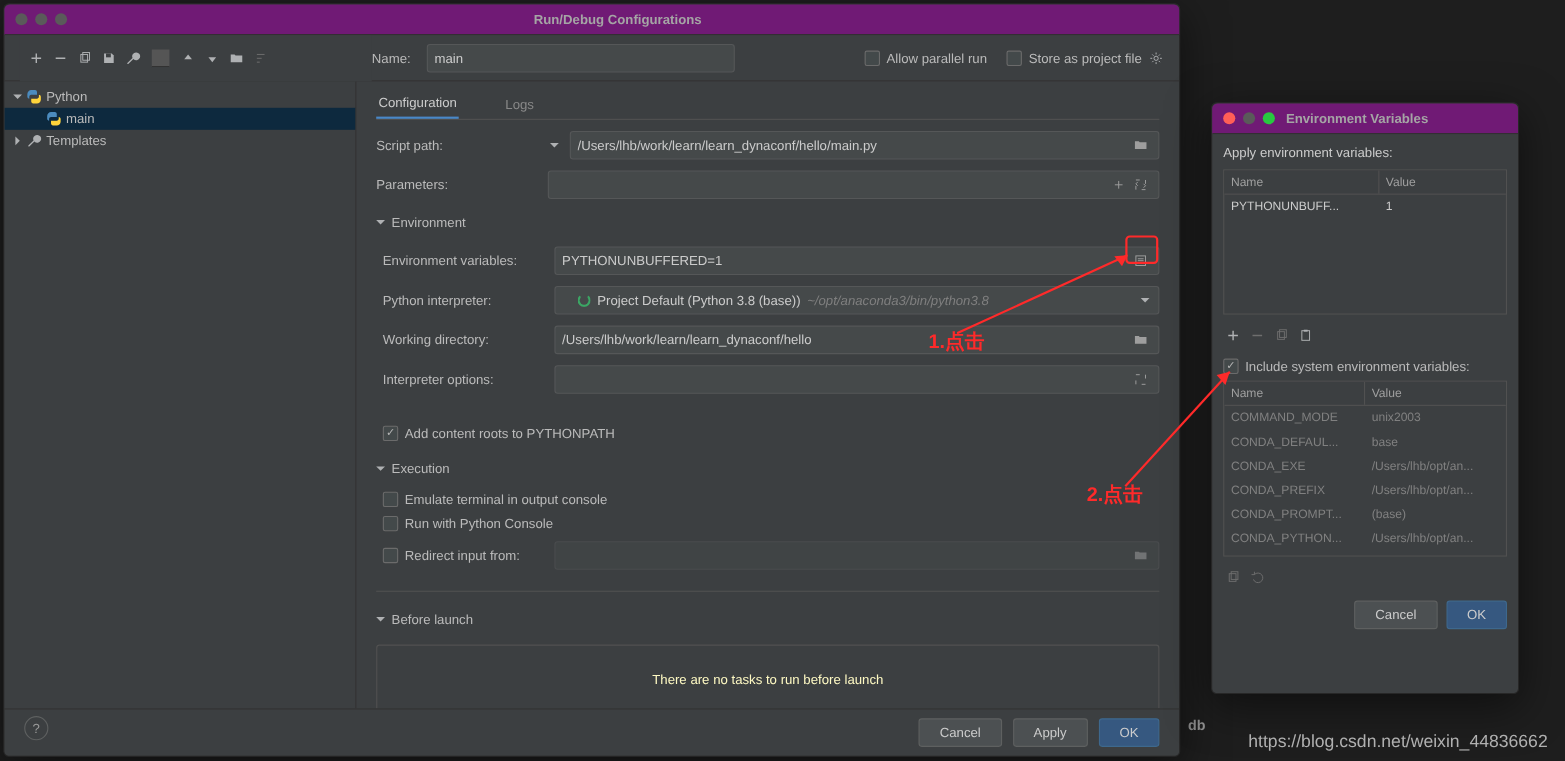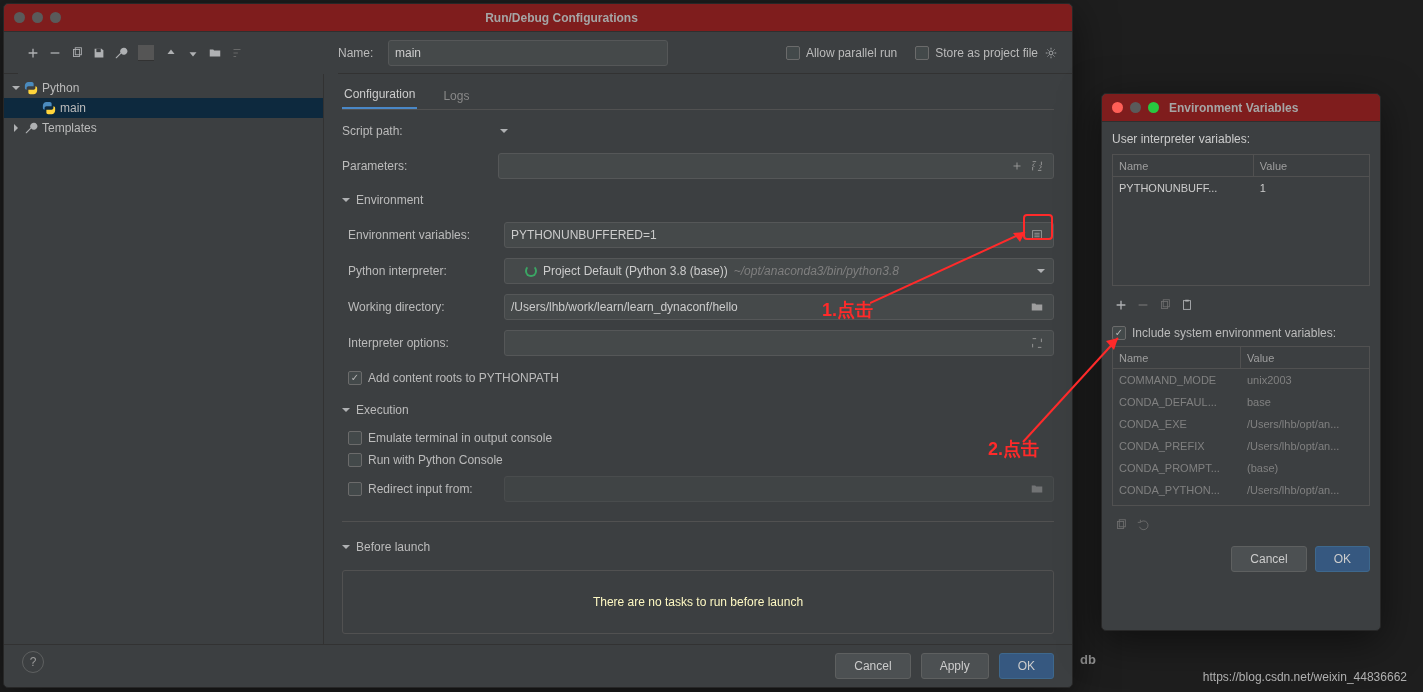--- a/index.html
+++ b/index.html
@@ -15,21 +15,21 @@
   --sel:#0d293e;
   --blue:#365880;
   --blue-btn:#365880;
   --blue-bright:#4a88c7;
   --checkbox:#6f7375;
   --red-ann:#ff2a2a;
 }
 *{margin:0;padding:0;box-sizing:border-box;font-family:-apple-system,BlinkMacSystemFont,"Segoe UI",sans-serif;}
 body{background:var(--bg-dark);color:var(--text);font-size:12px;width:1423px;height:692px;position:relative;overflow:hidden;}
 .win{position:absolute;background:var(--bg-panel);border:1px solid #272727;border-radius:5px;display:flex;flex-direction:column;box-shadow:0 10px 40px rgba(0,0,0,.5);}
-.titlebar{height:28px;display:flex;align-items:center;padding:0 10px;background:#7f1d1d;border-bottom:1px solid #2f2f2f;border-radius:5px 5px 0 0;}
+.titlebar{height:28px;display:flex;align-items:center;padding:0 10px;background:#701a75;border-bottom:1px solid #2f2f2f;border-radius:5px 5px 0 0;}
 .tl{display:flex;gap:7px;}
 .tlc{width:11px;height:11px;border-radius:50%;}
 .tlc.close{background:#5a5a5a;} .tlc.min{background:#5a5a5a;} .tlc.max{background:#5a5a5a;}
 .tlc.close.c{background:#ff5f57;} .tlc.min.c{background:#5a5a5a;} .tlc.max.c{background:#28c840;}
 .titlebar .title{flex:1;text-align:center;color:#a5a5a5;font-weight:600;font-size:12px;}
 
 #main-dialog{left:3px;top:3px;width:1070px;height:685px;}
 .md-body{flex:1;display:flex;overflow:hidden;}
 .sidebar{width:320px;border-right:1px solid #323232;display:flex;flex-direction:column;background:#3c3f41;}
 .toolbar{height:28px;display:flex;align-items:center;gap:8px;padding:0 8px;border-bottom:1px solid #323232;}
@@ -47,21 +47,21 @@
 .wrench{width:14px;height:14px;}
 .config{flex:1;display:flex;flex-direction:column;padding:12px 18px 10px 18px;gap:10px;overflow:hidden;}
 .row{display:flex;align-items:center;height:28px;}
 .lbl{width:156px;color:var(--text);}
 .inp{flex:1;background:var(--bg-input);border:1px solid var(--border);border-radius:3px;height:26px;display:flex;align-items:center;padding:0 6px;color:var(--text-light);position:relative;}
 .inp input{background:transparent;border:none;color:var(--text-light);font-size:12px;flex:1;outline:none;}
 .inp .inbtn{width:20px;display:flex;justify-content:center;color:#9e9e9e;}
 .chk{display:flex;align-items:center;gap:6px;}
 .cb{width:14px;height:14px;border:1px solid #6b6b6b;border-radius:2px;background:#43494a;display:flex;align-items:center;justify-content:center;position:relative;}
 .cb.ck::after{content:"✓";color:#b6b6b6;font-size:10px;line-height:10px;}
-.tabs{display:flex;gap:24px;border-bottom:1px solid #515151;height:28px;align-items:flex-end;}
+.tabs{display:flex;gap:40px;border-bottom:1px solid #515151;height:28px;align-items:flex-end;}
 .tab{padding:0 2px 6px 2px;color:var(--text-dim);}
 .tab.active{color:var(--text-light);border-bottom:2px solid #4a88c7;}
 .sect{display:flex;align-items:center;gap:6px;color:var(--text);margin-top:4px;}
 .sect .twisty.down{border-top-color:#afb1b3;}
 .inner{padding:4px 0 4px 6px;display:flex;flex-direction:column;gap:8px;}
 .sel-field{flex:1;background:var(--bg-input);border:1px solid var(--border);border-radius:3px;height:26px;display:flex;align-items:center;padding:0 20px;color:var(--text-light);position:relative;}
 .sel-field .caret{position:absolute;right:8px;top:10px;border:4px solid transparent;border-top-color:#afb1b3;}
 .spin{width:12px;height:12px;border:2px solid #3ba664;border-top-color:transparent;border-radius:50%;margin-right:6px;display:inline-block;}
 .hint{color:#7f7f7f;font-style:italic;}
 .folder-icon{color:#9e9e9e;}
@@ -84,21 +84,21 @@
 .tdc.dim{color:#808080;}
 .en-tb{display:flex;gap:8px;margin-top:4px;padding:2px;}
 .en-tb .ic{color:#afb1b3;}
 .en-tb .ic.dim{color:#6e6e6e;}
 .sysbox{flex:1;min-height:140px;max-height:160px;overflow:hidden;}
 .env-btns{display:flex;gap:8px;justify-content:flex-end;padding:6px 0 4px 0;}
 
 .ann{position:absolute;color:var(--red-ann);font-size:18px;font-weight:bold;pointer-events:none;z-index:50;}
 .annbox{position:absolute;border:2px solid var(--red-ann);border-radius:4px;pointer-events:none;z-index:50;}
 .arrow{position:absolute;pointer-events:none;z-index:49;}
-.watermark{position:absolute;bottom:8px;right:16px;color:#b0b0b0;font-size:12px;}
+.watermark{position:absolute;bottom:8px;right:16px;color:#b0b0b0;font-size:16px;}
 .bg-text{position:absolute;left:1080px;top:652px;color:#9a9a9a;font-size:13px;font-weight:600;}
 </style>
 </head>
 <body>
 
 <div class="bg-text">db</div>
 
 <div id="main-dialog" class="win">
   <div class="titlebar">
     <div class="tl">
@@ -217,20 +217,28 @@
       <div class="tabs">
         <div class="tab active">Configuration</div>
         <div class="tab">Logs</div>
       </div>
 
       <div class="row">
         <span class="lbl">Script path:</span>
         <span style="width:12px;display:flex;justify-content:center;margin-right:8px" class="icbtn">
             <span class="twisty down"></span>
           </span>
+        <div class="inp">
+          <input value="/Users/lhb/work/learn/learn_dynaconf/hello/main.py" style="">
+          <span class="inbtn folder-icon">
+              <svg viewBox="0 0 16 16">
+                <path fill="currentColor" d="M2 4h4l1 1h7v7H2z"></path>
+              </svg>
+            </span>
+        </div>
       </div>
 
       <div class="row">
         <span class="lbl">Parameters:</span>
         <div class="inp">
           <input value="" style="">
           <span class="inbtn">
               <svg viewBox="0 0 16 16">
                 <path stroke="currentColor" d="M8 4v8M4 8h8"></path>
               </svg>
@@ -287,21 +295,21 @@
           <span class="lbl">Interpreter options:</span>
           <div class="inp">
             <input value="" style="">
             <span class="inbtn">
                 <svg viewBox="0 0 16 16">
                   <path stroke="currentColor" d="M3 3h4M13 13h-4M3 13v-4M13 3v4"></path>
                 </svg>
               </span>
           </div>
         </div>
-        <div class="chk" style="margin-top:6px">
+        <div class="chk" style="margin-top:20px">
           <div class="cb ck"></div>
           <span>Add content roots to PYTHONPATH</span>
         </div>
       </div>
 
       <div class="sect">
         <span class="twisty down"></span>
         <span>Execution</span>
       </div>
       <div class="inner">
@@ -351,21 +359,21 @@
 <div id="env-dialog" class="win">
   <div class="titlebar">
     <div class="tl">
       <div class="tlc close c"></div>
       <div class="tlc min c"></div>
       <div class="tlc max c"></div>
     </div>
     <div class="title" style="text-align:left;padding-left:10px">Environment Variables</div>
   </div>
   <div class="dlg-body">
-    <div class="hdr">User interpreter variables:</div>
+    <div class="hdr">Apply environment variables:</div>
     <div class="tbl" style="height:132px">
       <div class="thd">
         <div class="thc" style="width:55%">Name</div>
         <div class="thc" style="width:45%">Value</div>
       </div>
       <div id="user-rows">
           <div class="trw">
             <div class="tdc" style="width:55%">PYTHONUNBUFF...</div>
             <div class="tdc" style="width:45%">1</div>
           </div>
@@ -452,21 +460,21 @@
     </div>
 
     <div class="env-btns">
       <div class="btn">Cancel</div>
       <div class="btn blue">OK</div>
     </div>
   </div>
 </div>
 
 <div class="annbox" style="left:1023px;top:214px;width:30px;height:26px"></div>
-<div class="ann" style="left:822px;top:298px">1.点击</div>
+<div class="ann" style="left:844px;top:298px">1.点击</div>
 <svg class="arrow" style="left:870px;top:228px;width:170px;height:80px">
     <line x1="0" y1="75" x2="155" y2="4" stroke="#ff2a2a" stroke-width="2"></line>
     <polygon points="155,4 143,5 150,14" fill="#ff2a2a"></polygon>
   </svg>
 
 <div class="ann" style="left:988px;top:437px">2.点击</div>
 <svg class="arrow" style="left:1018px;top:332px;width:110px;height:115px">
     <line x1="5" y1="110" x2="100" y2="6" stroke="#ff2a2a" stroke-width="2"></line>
     <polygon points="100,6 88,9 96,18" fill="#ff2a2a"></polygon>
   </svg>

